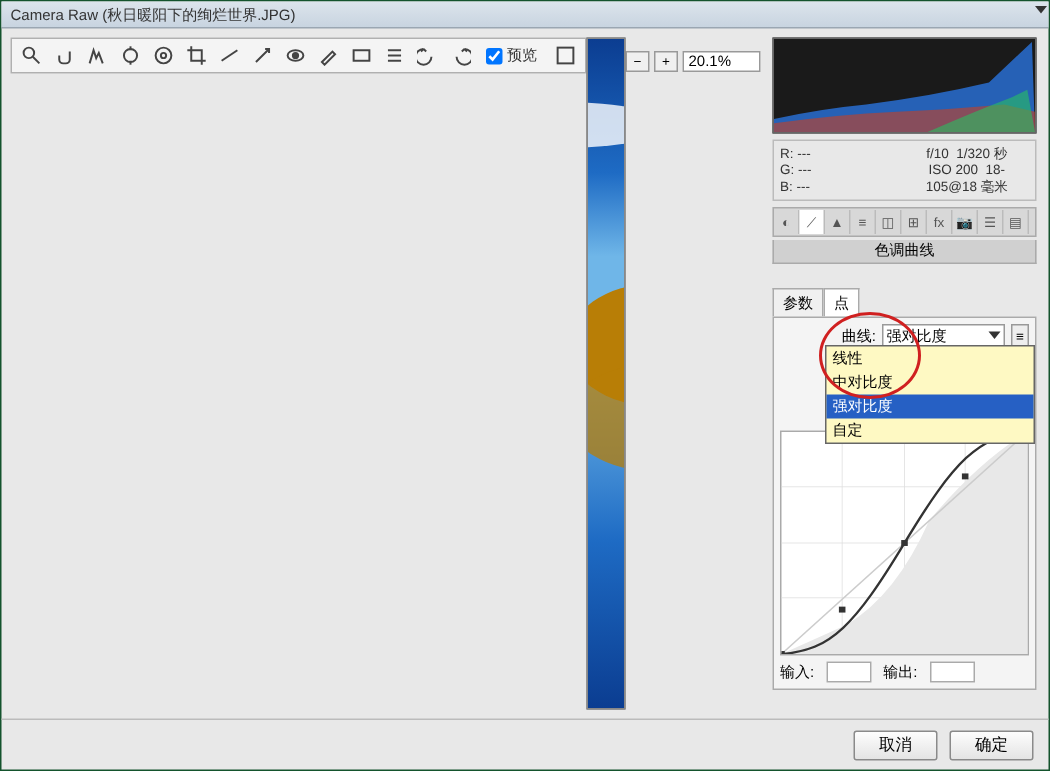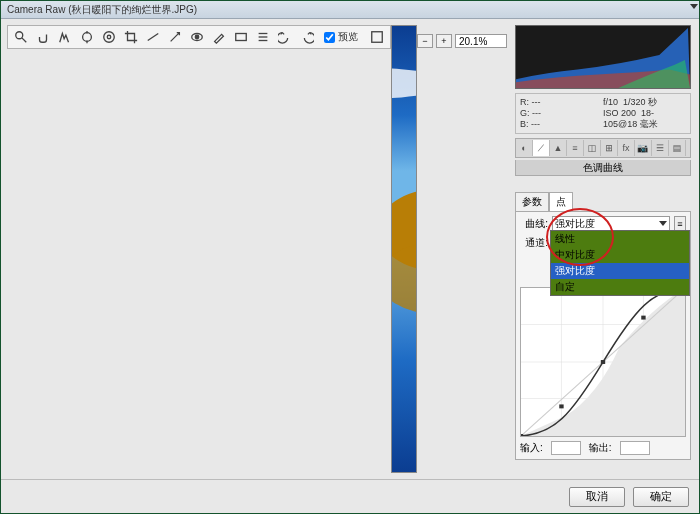--- a/index.html
+++ b/index.html
@@ -25,23 +25,23 @@
   .info-col { flex:1; line-height:11px; }
   .tab-icons { height:20px; background:#d8d8d8; border:1px solid #aaa; display:flex; align-items:center; margin-bottom:2px; }
   .tab-icon { width:17px; height:16px; border-right:1px solid #bbb; display:flex; align-items:center;justify-content:center; font-size:9px; color:#555; cursor:pointer;}
   .tab-icon.active { background:#fff; }
   .panel-title { height:16px; background:#d0d0d0; border:1px solid #aaa; border-top:none; text-align:center; font-size:10px; line-height:16px; margin-bottom:16px;}
   .sub-tabs { display:flex; gap:0; font-size:10px; }
   .sub-tab { padding:2px 6px; border:1px solid #aaa; background:#f0f0f0; cursor:pointer; border-bottom:none;}
   .sub-tab.active { background:#fff; }
   .curve-controls { border:1px solid #aaa; background:#f4f4f4; padding:4px; font-size:10px; position:relative;}
   .ctrl-row { display:flex; align-items:center; gap:4px; margin-bottom:3px; position:relative;}
-  .ctrl-label { width:28px; text-align:right; }
+  .ctrl-label { width:28px; text-align:right;margin-left:36px; }
   .ctrl-select { flex:1; height:16px; border:1px solid #999; background:#fff; font-size:10px; padding:0 2px; position:relative;}
-  .dropdown-list { position:absolute; left:34px; right:0; top:18px; background:#4d7c0f; border:1px solid #666; z-index:5; font-size:10px;}
+  .dropdown-list { position:absolute; left:34px; right:0; top:18px; background:#fef9c3; border:1px solid #666; z-index:5; font-size:10px;}
   .dd-item { padding:1px 4px; cursor:pointer; }
   .dd-item.sel { background:#2660c4; color:#fff; }
   .red-circle { position:absolute; width:68px; height:58px; border:2px solid #d02020; border-radius:50%; left:30px; top:-4px; z-index:10; pointer-events:none;}
   .curve-box { height:150px; background:#fff; border:1px solid #aaa; margin-top:36px; position:relative; }
   .io-row { display:flex; justify-content:flex-start; gap:8px; font-size:10px; margin-top:4px; align-items:center;}
   .io-row input { width:30px; height:14px; border:1px solid #aaa; font-size:9px; }
   .footer { height:34px; border-top:1px solid #bbb; display:flex; align-items:center; justify-content:flex-end; padding:15px 10px; gap:8px;}
   .btn { min-width:56px; height:20px; background:linear-gradient(#fdfdfd,#e4e4e4); border:1px solid #8a8a8a; border-radius:2px; font-size:11px; cursor:pointer;}
   .tri { position:absolute; right:2px; top:4px; width:0;height:0;border-left:4px solid transparent;border-right:4px solid transparent;border-top:5px solid #333;}
 </style>
@@ -207,21 +207,21 @@
           <path d="M100 64 Q130 50 155 40 L165 35 L170 64 Z" fill="#28c060" opacity="0.6"></path>
         </svg>
       </div>
 
       <div class="info-box">
         <div class="info-col">
           <div><span>R:</span> <span>---</span></div>
           <div><span>G:</span> <span>---</span></div>
           <div><span>B:</span> <span>---</span></div>
         </div>
-        <div class="info-col" style="text-align:left">
+        <div class="info-col" style="text-align:center">
           <div><span>f/10</span>&nbsp;&nbsp;<span>1/320 秒</span></div>
           <div><span>ISO 200</span>&nbsp;&nbsp;<span>18-105@18 毫米</span></div>
         </div>
       </div>
 
       <div class="tab-icons">
         <div class="tab-icon">◐</div>
         <div class="tab-icon active">⟋</div>
         <div class="tab-icon">▲</div>
         <div class="tab-icon">≡</div>

